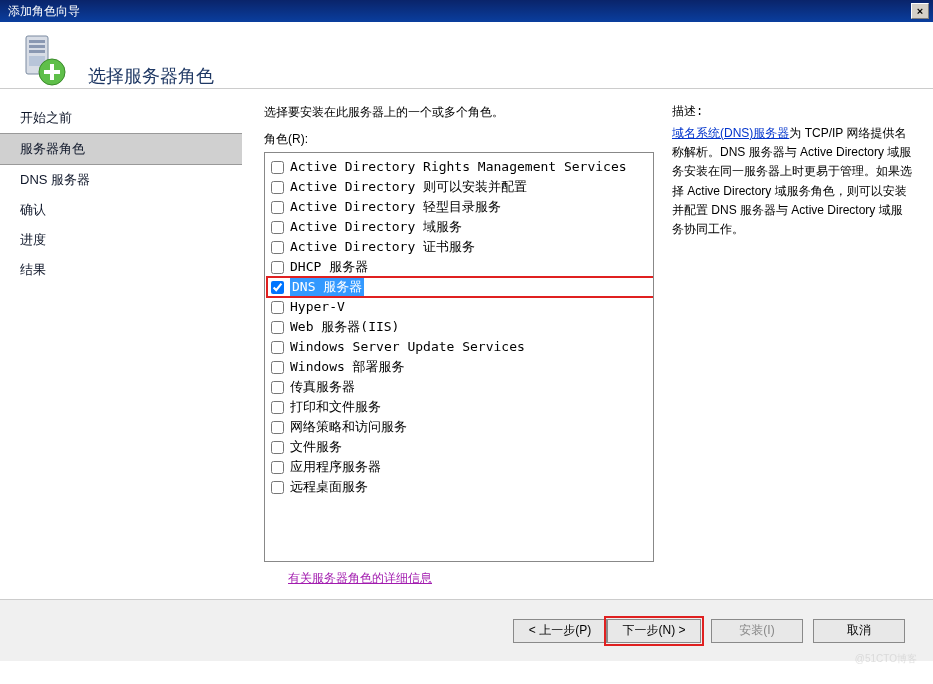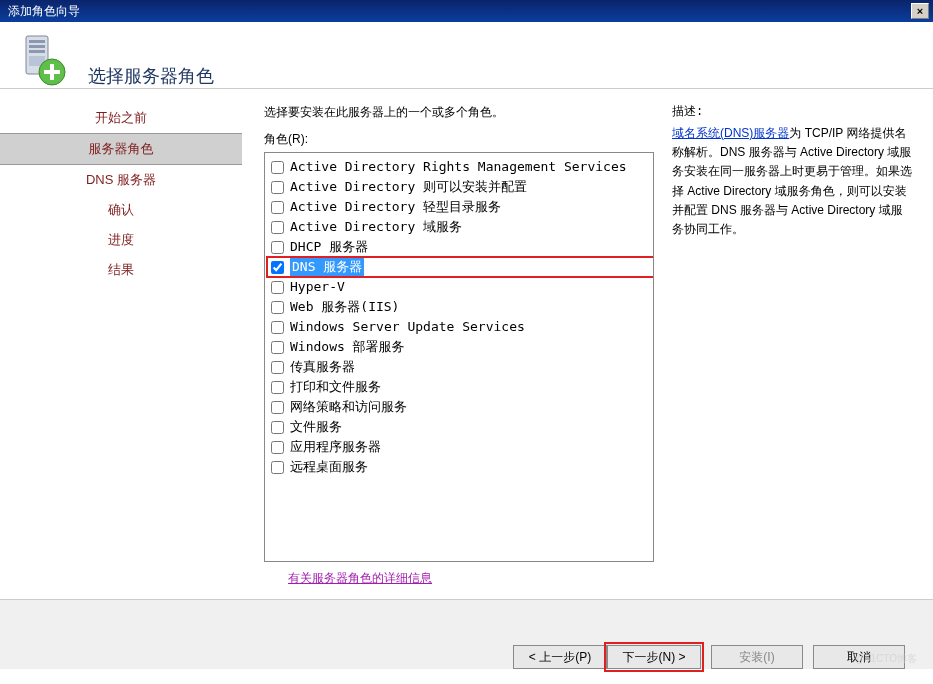--- a/index.html
+++ b/index.html
@@ -9,21 +9,21 @@
     .titlebar-text { padding-left: 4px; font-size: 12px; }
     .close-btn { width: 18px; height: 16px; background: #d4d0c8; border: 1px solid #808080; border-top-color: #fff; border-left-color: #fff; display: flex; align-items: center; justify-content: center; font-family: Arial; font-weight: bold; font-size: 11px; color: #000; cursor: pointer; }
     
     .header { height: 67px; background: #fff; border-bottom: 1px solid #ccc; display: flex; align-items: flex-end; padding: 0 20px; }
     .header-icon { width: 48px; height: 56px; margin-right: 20px; }
     .header-title { font-size: 18px; color: #1f3864; font-family: "SimSun"; }
     
     .content { display: flex; height: 510px; background: #fff; }
     
     .sidebar { width: 242px; padding: 14px 0; }
-    .sidebar-item { padding: 4px 20px; font-size: 13px; color: #7f1d1d; cursor: pointer; line-height: 22px; text-align: center; }
+    .sidebar-item { padding: 4px 20px; font-size: 13px; color: #0f172a; cursor: pointer; line-height: 22px; }
     .sidebar-item.active { background: #d0d0d0; border-top: 1px solid #999; border-bottom: 1px solid #999; }
     
     .main { flex: 1; padding: 14px 10px 10px 22px; display: flex; gap: 18px; }
     .left-col { width: 390px; }
     .right-col { flex: 1; padding-right: 10px; }
     
     .instruction { margin-bottom: 10px; line-height: 1.5; }
     .label-roles { margin-bottom: 4px; }
     
     .roles-box { width: 390px; height: 410px; border: 1px solid #888; background: #fff; padding: 4px 2px; overflow-y: auto; font-family: "SimSun", monospace; font-size: 13px; }
@@ -32,21 +32,21 @@
     .role-item.highlighted { outline: 2px solid #e02020; outline-offset: -1px; padding-right: 10px; margin-right: -4px; }
     .role-item.highlighted .role-label { background: #3399ff; color: #fff; padding: 0 2px; }
     
     .desc-label { margin-bottom: 4px; font-family: Liberation Mono, monospace; }
     .desc-text { line-height: 1.6; }
     .desc-link { color: #0033cc; text-decoration: underline; cursor: pointer; }
     
     .more-info { margin-top: 8px; }
     .more-info a { color: #a21caf; text-decoration: underline; cursor: pointer; margin-left: 24px; }
     
-    .footer { height: 70px; border-top: 1px solid #ccc; display: flex; align-items: flex-end; justify-content: flex-end; padding: 0 28px; gap: 10px; background: #f0f0f0; }
+    .footer { height: 62px; border-top: 1px solid #ccc; display: flex; align-items: center; justify-content: flex-end; padding: 0 28px; gap: 10px; background: #f0f0f0; }
     .btn { height: 24px; min-width: 92px; padding: 0 12px; background: #e8e8e8; border: 1px solid #8a8a8a; cursor: pointer; font-size: 12px; font-family: inherit; }
     .btn:disabled { color: #888; cursor: default; }
     .btn-group { display: flex; }
     .btn-group .btn { min-width: 94px; }
     .btn.highlighted { outline: 2px solid #e02020; outline-offset: 1px; }
     
     .watermark { position: absolute; bottom: 18px; right: 16px; color: #ccc; font-size: 10px; opacity: 0.6; }
     
     .server-icon-svg { width: 48px; height: 56px; }
   </style>
@@ -97,20 +97,24 @@
             <input type="checkbox" class="role-checkbox" style="">
             <span class="role-label">Active Directory 则可以安装并配置</span>
           </div>
           <div class="role-item">
             <input type="checkbox" class="role-checkbox" style="">
             <span class="role-label">Active Directory 轻型目录服务</span>
           </div>
           <div class="role-item">
             <input type="checkbox" class="role-checkbox" style="">
             <span class="role-label">Active Directory 域服务</span>
+          </div>
+          <div class="role-item">
+            <input type="checkbox" class="role-checkbox" style="">
+            <span class="role-label">Active Directory 证书服务</span>
           </div>
           <div class="role-item">
             <input type="checkbox" class="role-checkbox" style="">
             <span class="role-label">DHCP 服务器</span>
           </div>
           <div class="role-item highlighted">
             <input type="checkbox" class="role-checkbox" checked="" style="">
             <span class="role-label">DNS 服务器</span>
           </div>
           <div class="role-item">

